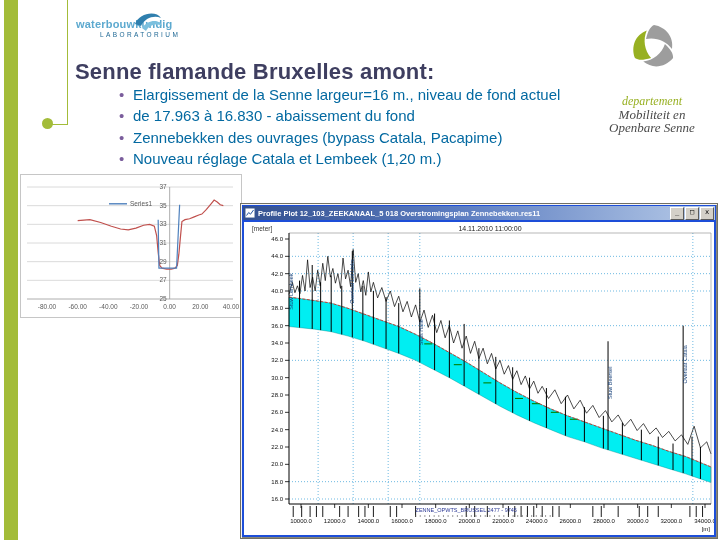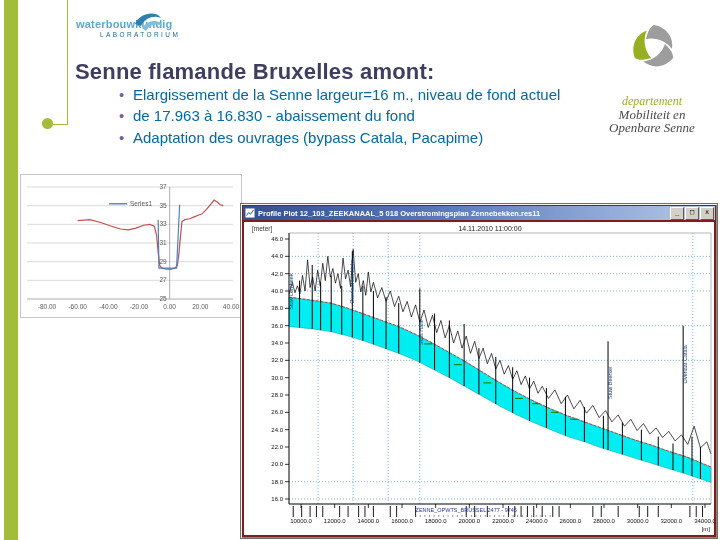--- a/index.html
+++ b/index.html
@@ -24,21 +24,21 @@
   .title{position:absolute;left:71px;top:55px;margin:4px;font-size:22px;font-weight:bold;
          color:#3e3e60;letter-spacing:.2px;white-space:nowrap;}
   .bullets{position:absolute;left:118px;top:84px;width:440px;margin:0;padding:0;}
   .bullets li{list-style:none;position:relative;padding-left:15px;font-size:15px;
               color:#0369a1;line-height:21.4px;white-space:nowrap;}
   .bullets li::before{content:"\2022";color:#7a5d9c;position:absolute;left:1px;top:0;}
   
   .mini-panel{position:absolute;left:20px;top:174px;width:220px;height:142px;
               background:#fff;border:1px solid #c6c6c6;}
   
-  .win{position:absolute;left:240px;top:203px;width:476px;height:334px;background:#7f1d1d;
+  .win{position:absolute;left:240px;top:203px;width:476px;height:334px;background:#1d4ed8;
        border:1px solid #716f64;box-shadow:inset 1px 1px 0 #f5f4f2, inset -1px -1px 0 #8a8878;}
   .titlebar{position:absolute;left:2px;top:2px;right:2px;height:14px;display:flex;align-items:center;
             background:linear-gradient(90deg,#33508f 0%,#5b7cc0 45%,#b7cbe8 100%);}
   .win-icon{margin-left:2px;flex:0 0 auto;display:block;}
   .win-title{color:#fff;font-size:7.5px;font-weight:bold;padding-left:3px;white-space:nowrap;
              overflow:hidden;flex:1 1 auto;}
   .win-btns{display:flex;margin-right:1px;}
   .win-btn{width:12px;height:11px;margin-left:1px;background:#d4d0c8;border:1px solid;
            border-color:#fff #5a5a5a #5a5a5a #fff;font-size:7px;line-height:8px;
            text-align:center;color:#000;font-family:"DejaVu Sans Mono",monospace;}
@@ -75,21 +75,22 @@
     <div class="mow-dep">departement</div>
     <div class="mow-l2">Mobiliteit en</div>
     <div class="mow-l3">Openbare Senne</div>
   </div>
 
   <h1 class="title" style="color: rgb(62, 62, 96);">Senne flamande Bruxelles amont:</h1>
 
   <ul class="bullets">
     <li>Elargissement de la Senne largeur=16 m., niveau de fond actuel</li>
     <li>de 17.963 à 16.830  - abaissement du fond</li>
-    <li>Adaptation des ouvrages (bypass Catala, Pacapime)</li>
+    <li>Zennebekken des ouvrages (bypass Catala, Pacapime)</li>
+    <li>Nouveau réglage Catala et Lembeek (1,20 m.)</li>
   </ul>
 
   <div class="mini-panel">
     <svg id="mini-chart" width="218" height="140" viewBox="0 0 218 140">
         <line x1="6" y1="124" x2="212" y2="124" stroke="#9a9a9a" stroke-width="0.8"></line>
         <line x1="6" y1="105.33333333333333" x2="212" y2="105.33333333333333" stroke="#d0d0d0" stroke-width="0.8"></line>
         <line x1="6" y1="86.66666666666666" x2="212" y2="86.66666666666666" stroke="#d0d0d0" stroke-width="0.8"></line>
         <line x1="6" y1="68" x2="212" y2="68" stroke="#d0d0d0" stroke-width="0.8"></line>
         <line x1="6" y1="49.33333333333333" x2="212" y2="49.33333333333333" stroke="#d0d0d0" stroke-width="0.8"></line>
         <line x1="6" y1="30.66666666666667" x2="212" y2="30.66666666666667" stroke="#d0d0d0" stroke-width="0.8"></line>

